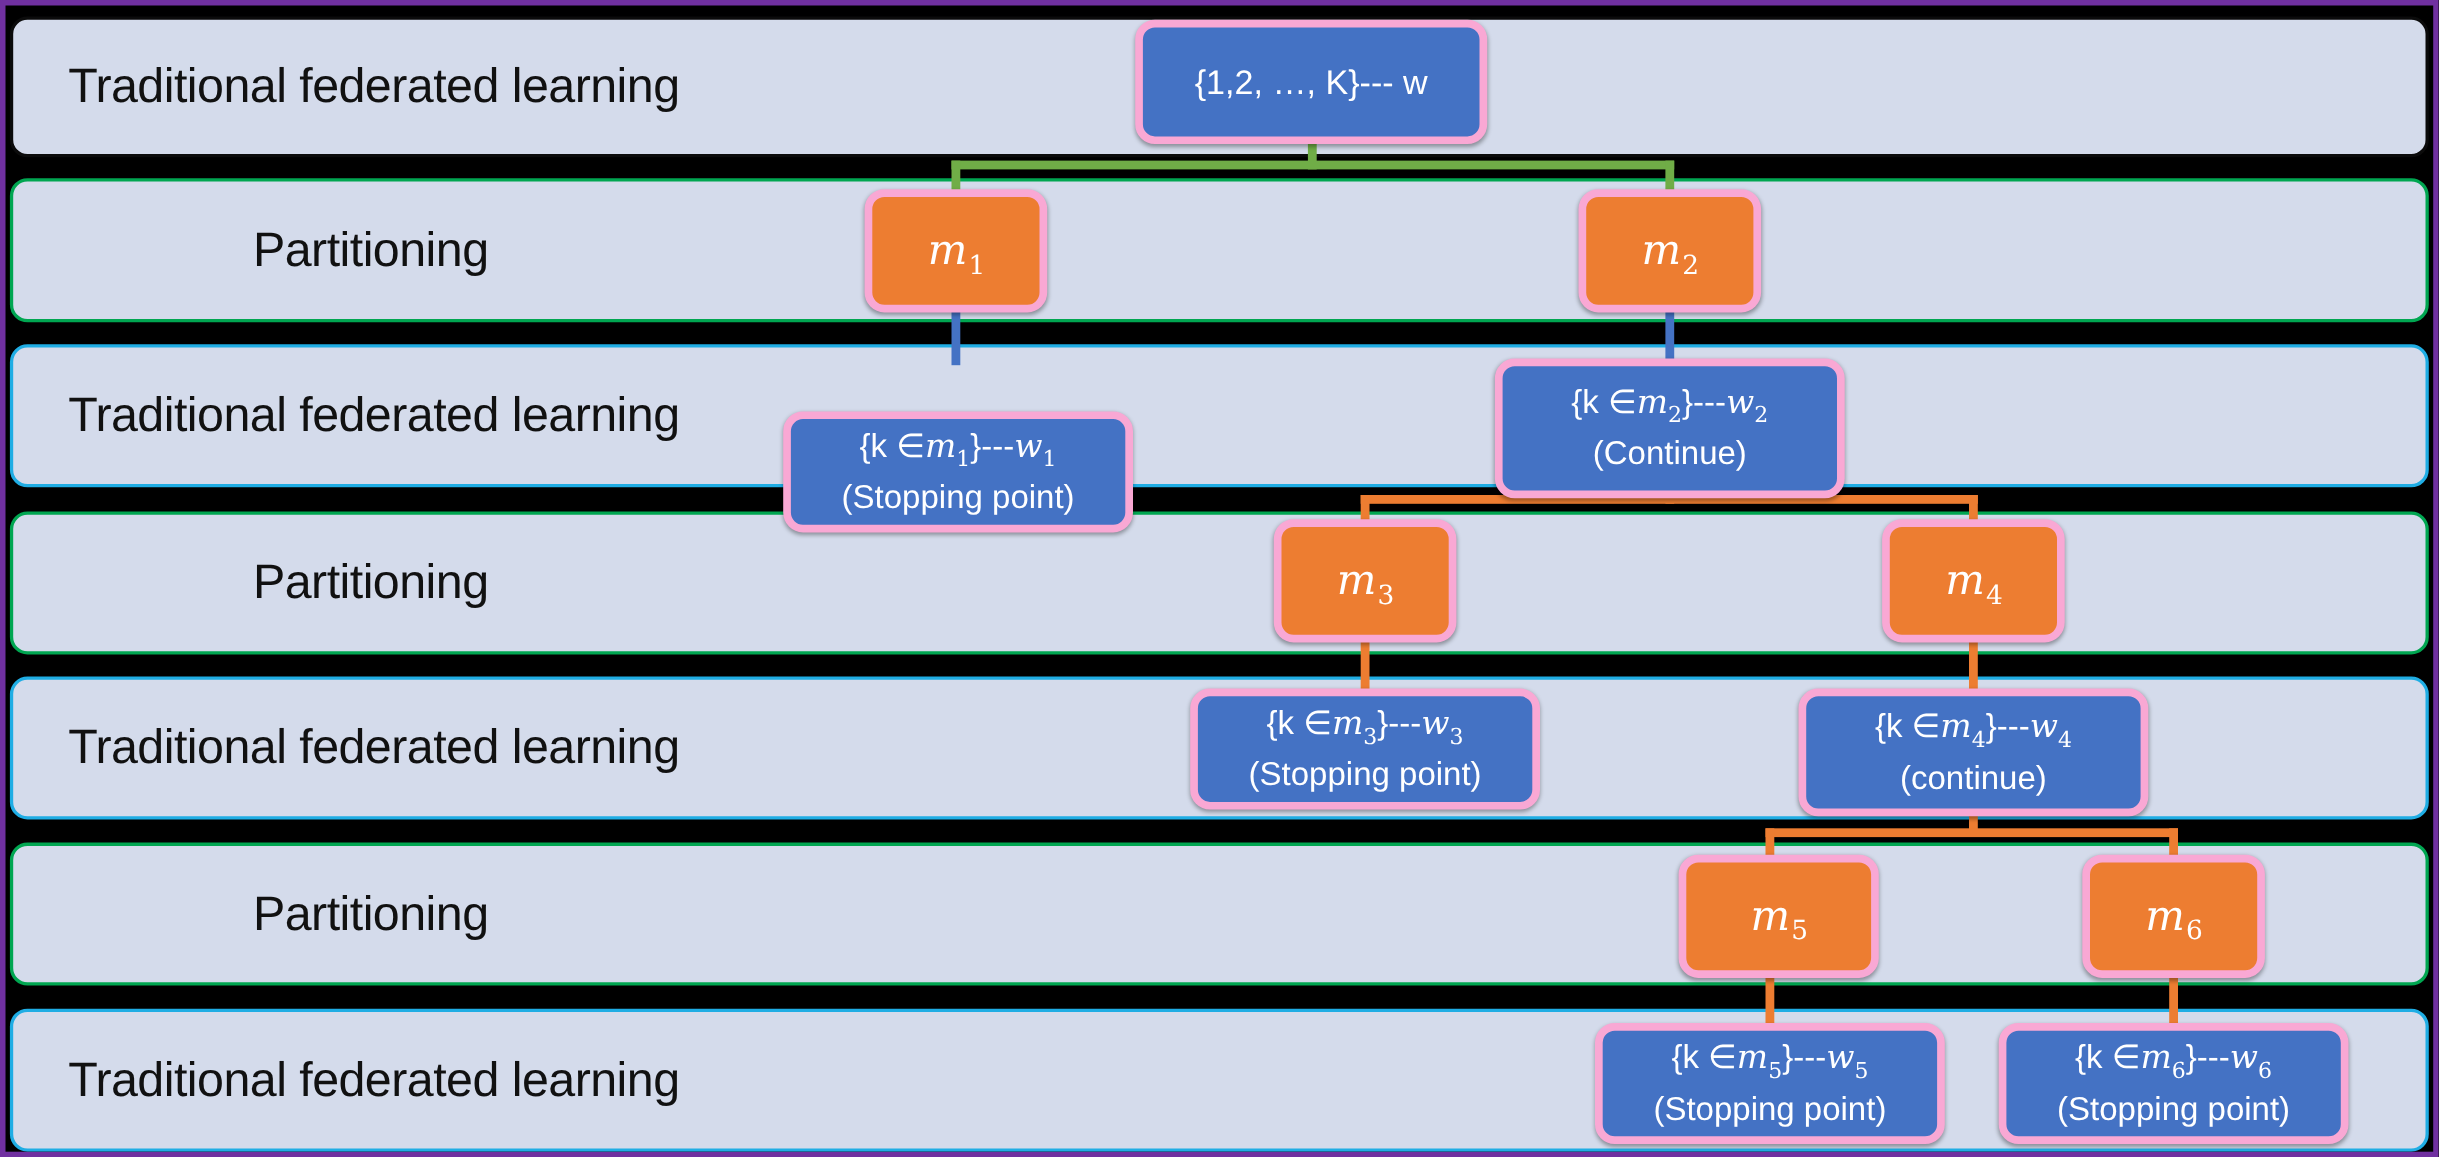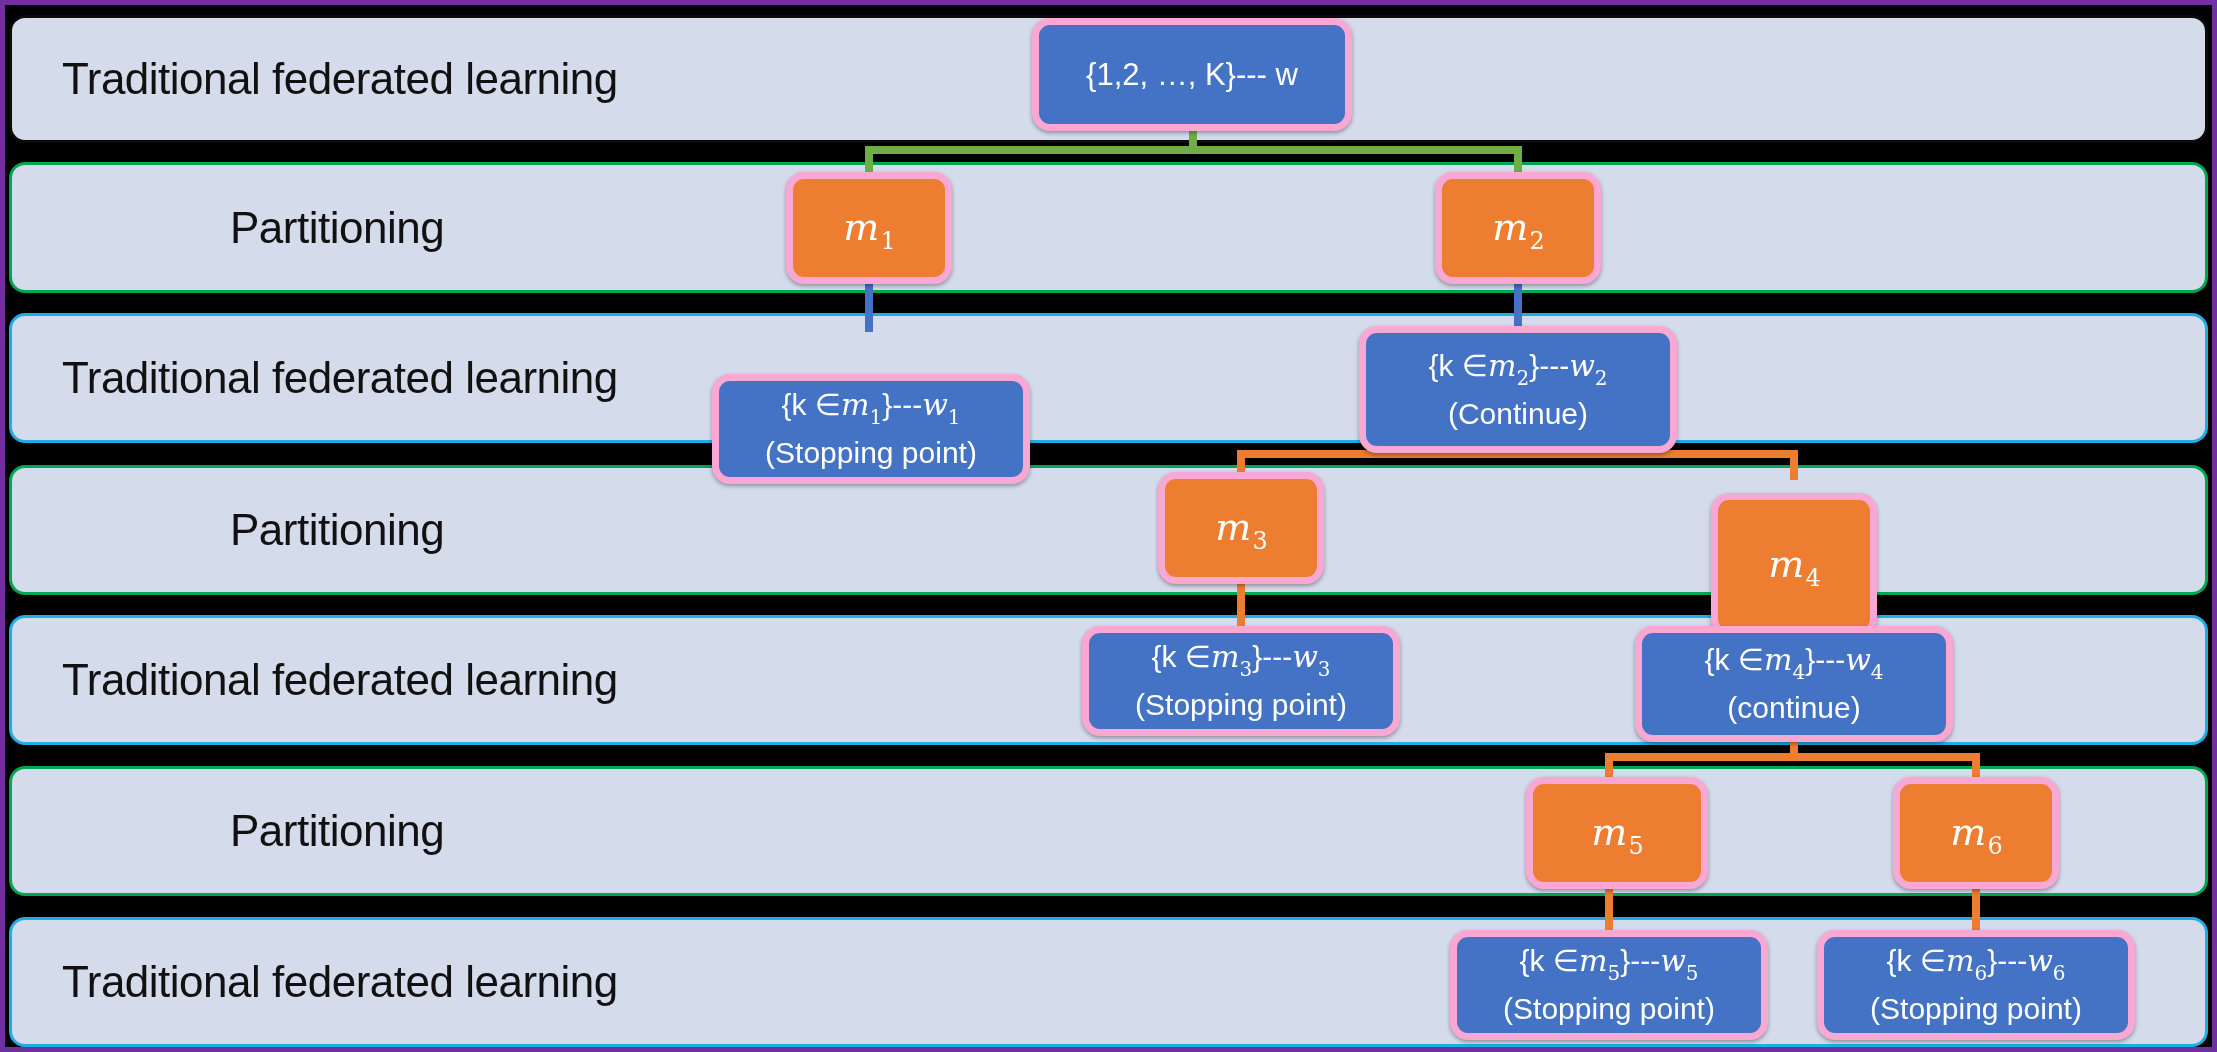--- a/index.html
+++ b/index.html
@@ -147,21 +147,21 @@
     <div class="w-line2">(Stopping point)</div>
   </div>
   <div class="node blue w-node" style="left:1354px;top:321px;width:318px;height:127px;">
     <div class="w-line1"><span>{k ∈</span><span class="mvar">m</span><sub>2</sub><span>}---</span><span class="mvar">w</span><sub>2</sub></div>
     <div class="w-line2">(Continue)</div>
   </div>
 
   <div class="node orange m-node" style="left:1153px;top:467px;width:166px;height:112px;">
     <span class="w-line1"><span class="mvar">m</span><sub>3</sub></span>
   </div>
-  <div class="node orange m-node" style="left:1706px;top:488px;width:166px;height:144px;">
+  <div class="node orange m-node" style="left:1706px;top:467px;width:166px;height:112px;">
     <span class="w-line1"><span class="mvar">m</span><sub>4</sub></span>
   </div>
 
   <div class="node blue w-node" style="left:1077px;top:621px;width:318px;height:110px;">
     <div class="w-line1"><span>{k ∈</span><span class="mvar">m</span><sub>3</sub><span>}---</span><span class="mvar">w</span><sub>3</sub></div>
     <div class="w-line2">(Stopping point)</div>
   </div>
   <div class="node blue w-node" style="left:1630px;top:621px;width:318px;height:116px;">
     <div class="w-line1"><span>{k ∈</span><span class="mvar">m</span><sub>4</sub><span>}---</span><span class="mvar">w</span><sub>4</sub></div>
     <div class="w-line2">(continue)</div>

